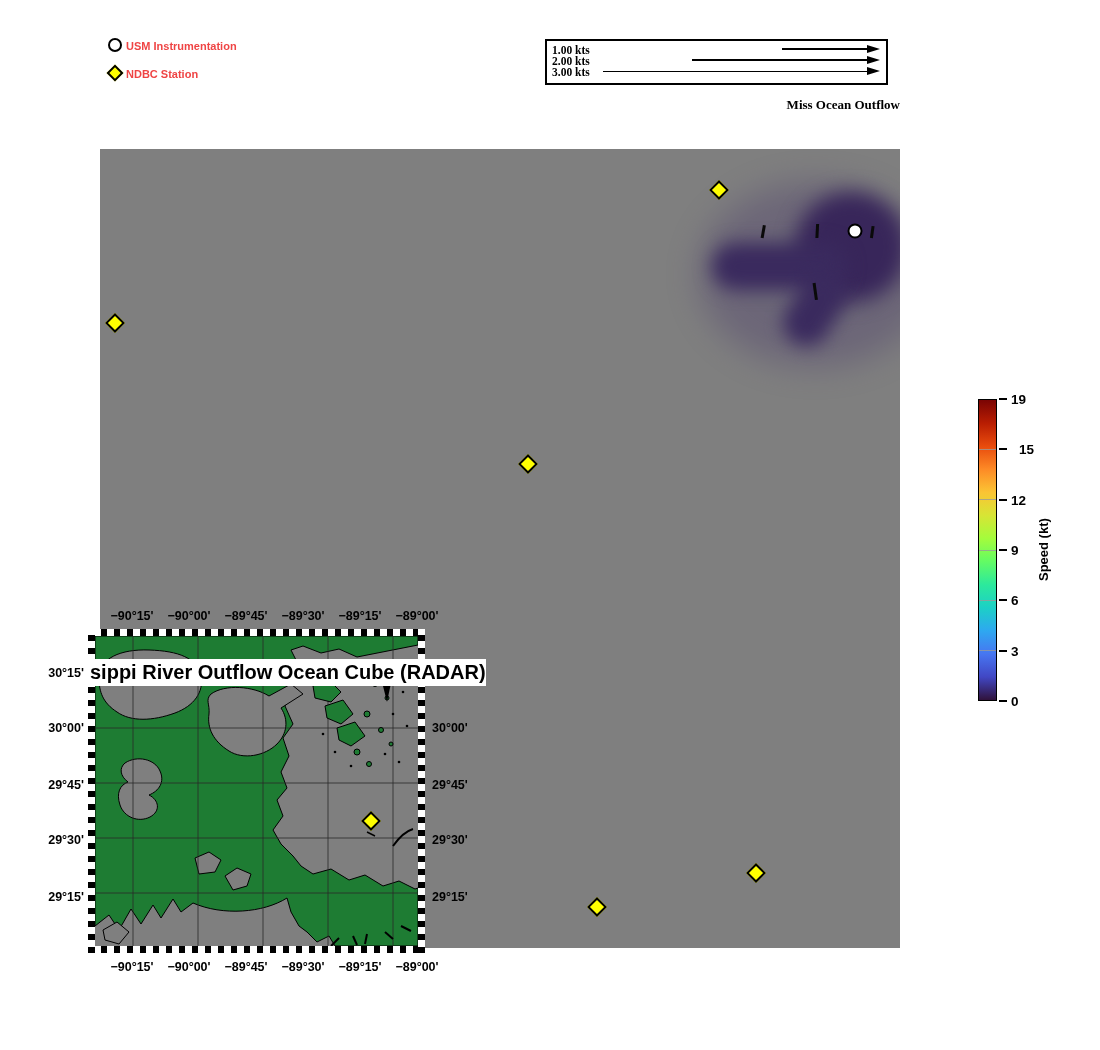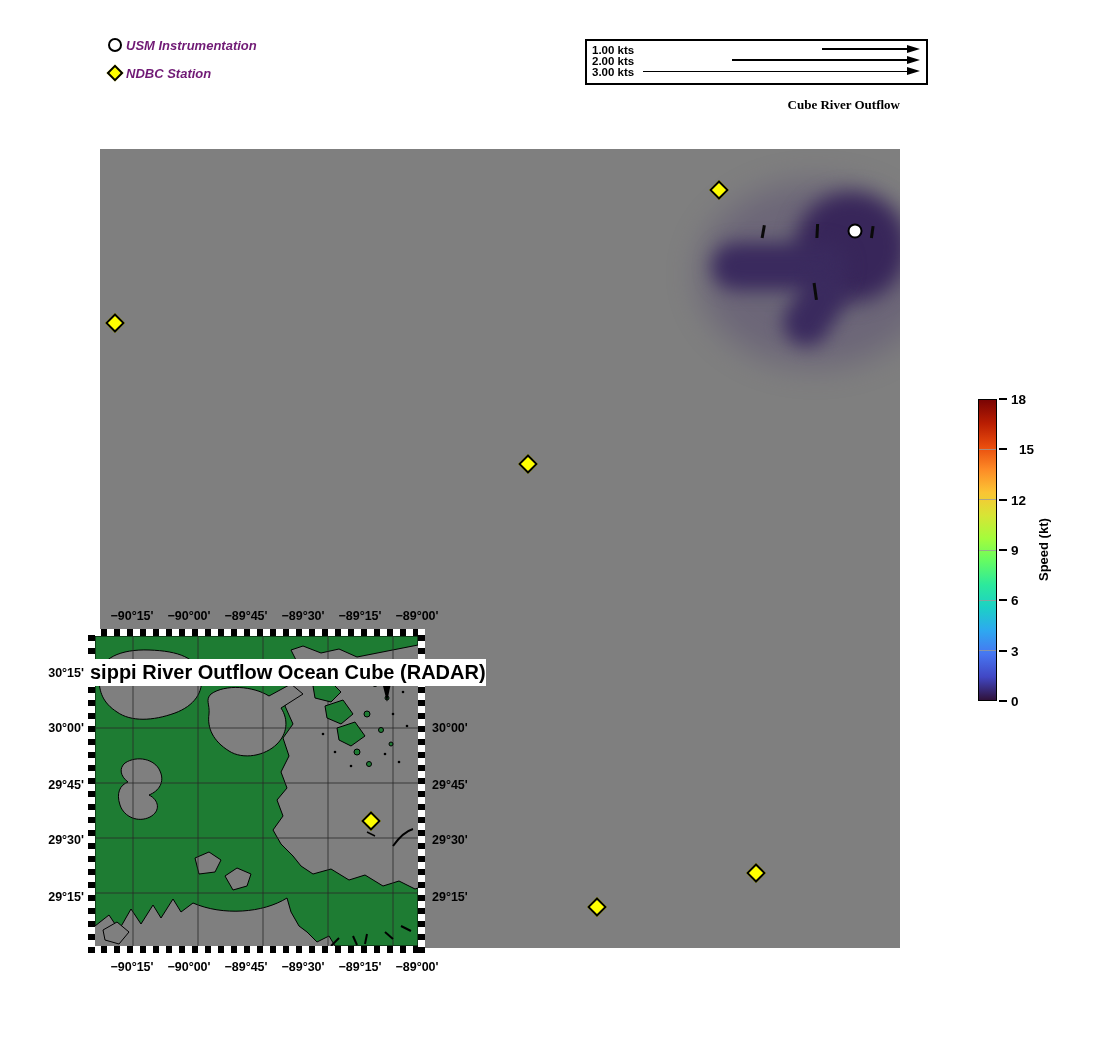--- a/index.html
+++ b/index.html
@@ -2,24 +2,24 @@
 <html><head>
 <meta charset="utf-8">
 <style>
   html,body{margin:0;padding:0;background:#fff;}
   #fig{position:relative;width:1100px;height:1050px;background:#ffffff;overflow:hidden;
        font-family:"Liberation Sans",sans-serif;}
   .abs{position:absolute;}
   
   #legend{left:108px;top:36px;}
   .leg-row{position:absolute;height:16px;white-space:nowrap;}
-  .leg-label{font-weight:bold;font-size:13px;color:#701a75;font-style:italic;}
+  .leg-label{font-weight:bold;font-size:11px;color:#ef4444;}
   .leg-circle{display:inline-block;width:10px;height:10px;background:#fff;border:2.5px solid #000;border-radius:50%;vertical-align:-2px;margin-right:4px;}
   .leg-diamond{display:inline-block;width:8px;height:8px;background:#ffff00;border:2px solid #000;transform:rotate(45deg);vertical-align:-1px;margin-right:5px;margin-left:1px;}
-  #scalebox{left:585px;top:39px;width:339px;height:42px;background:#fff;border:2.5px solid #000;}
+  #scalebox{left:545px;top:39px;width:339px;height:42px;background:#fff;border:2.5px solid #000;font-family:Liberation Serif, serif;}
   .scale-row-label{position:absolute;left:5px;font-weight:bold;font-size:11.5px;line-height:11px;color:#000;}
   .scale-arrow{position:absolute;right:6px;height:9px;}
   .scale-arrow .shaft{position:absolute;left:0;right:9px;top:3.7px;height:1.4px;background:#000;}
   .scale-arrow .head{position:absolute;right:0;top:0;width:0;height:0;border-left:13px solid #000;border-top:4.5px solid transparent;border-bottom:4.5px solid transparent;}
   #main-title{left:0px;top:92px;width:1000px;text-align:center;font-family:"Liberation Serif",serif;
               font-weight:bold;font-size:19px;color:#000;}
   #region-label{left:700px;top:97px;width:200px;text-align:right;font-family:"Liberation Serif",serif;
                 font-weight:bold;font-size:13px;color:#000;}
   
   #map{left:100px;top:149px;width:800px;height:799px;background:#7f7f7f;overflow:hidden;}
@@ -69,21 +69,21 @@
         <div class="shaft"></div>
         <div class="head"></div>
       </div>
       <div class="scale-row-label" style="top: 26.1px;">3.00 kts</div>
       <div class="scale-arrow" style="top: 26.1px; width: 277px;">
         <div class="shaft"></div>
         <div class="head"></div>
       </div>
     </div>
 
-  <div id="region-label" class="abs">Cube River Outflow</div>
+  <div id="region-label" class="abs">Miss Ocean Outflow</div>
 
   <div id="map" class="abs">
     <div class="blob" style="left:598px;top:33px;width:235px;height:185px;background:#55486f;opacity:.45;filter:blur(16px);"></div>
     <div class="blob" style="left:695px;top:43px;width:112px;height:110px;background:#38265a;filter:blur(10px);"></div>
     <div class="blob" style="left:612px;top:94px;width:135px;height:47px;border-radius:24px;background:#3a2a5e;filter:blur(9px);"></div>
     <div class="blob" style="left:692px;top:121px;width:46px;height:78px;border-radius:22px;background:#3a2a5e;filter:blur(9px);transform:rotate(32deg);"></div>
   <div class="vec" style="left: 663px; top: 75.5px; height: 13px; transform: translateX(-50%) rotate(10deg);"></div>
       <div class="vec" style="left: 717px; top: 75px; height: 14px; transform: translateX(-50%) rotate(3deg);"></div>
       <div class="vec" style="left: 772px; top: 77px; height: 12px; transform: translateX(-50%) rotate(8deg);"></div>
       <div class="vec" style="left: 715px; top: 133.5px; height: 17px; transform: translateX(-50%) rotate(-8deg);"></div>
@@ -189,21 +189,21 @@
       <div class="ax-label left" style="left: 84px; top: 897px;">29°15'</div>
       <div class="ax-label rightcol" style="left: 432px; top: 728px;">30°00'</div>
       <div class="ax-label rightcol" style="left: 432px; top: 785px;">29°45'</div>
       <div class="ax-label rightcol" style="left: 432px; top: 840px;">29°30'</div>
       <div class="ax-label rightcol" style="left: 432px; top: 897px;">29°15'</div>
     </div>
 
   <div id="cbar" class="abs" style="background: linear-gradient(to top, rgb(48, 18, 59), rgb(65, 71, 196), rgb(71, 118, 241), rgb(46, 168, 240), rgb(28, 208, 198), rgb(44, 233, 156), rgb(99, 251, 100), rgb(164, 252, 60), rgb(215, 229, 53), rgb(251, 196, 52), rgb(253, 138, 38), rgb(232, 75, 13), rgb(184, 29, 2), rgb(122, 4, 3));"></div>
   <div id="cbar-ticks" class="abs" style="left:0;top:0;width:1100px;height:1050px;">
       <div class="cb-tick" style="top: 398px;"></div>
-      <div class="cb-label" style="top: 399px;">18</div>
+      <div class="cb-label" style="top: 399px;">19</div>
       <div class="cb-line" style="top: 448.833px;"></div>
       <div class="cb-tick" style="top: 448.333px;"></div>
       <div class="cb-label" style="top: 449.333px; margin-left: 8px;">15</div>
       <div class="cb-line" style="top: 499.167px;"></div>
       <div class="cb-tick" style="top: 498.667px;"></div>
       <div class="cb-label" style="top: 499.667px;">12</div>
       <div class="cb-line" style="top: 549.5px;"></div>
       <div class="cb-tick" style="top: 549px;"></div>
       <div class="cb-label" style="top: 550px;">9</div>
       <div class="cb-line" style="top: 599.833px;"></div>

